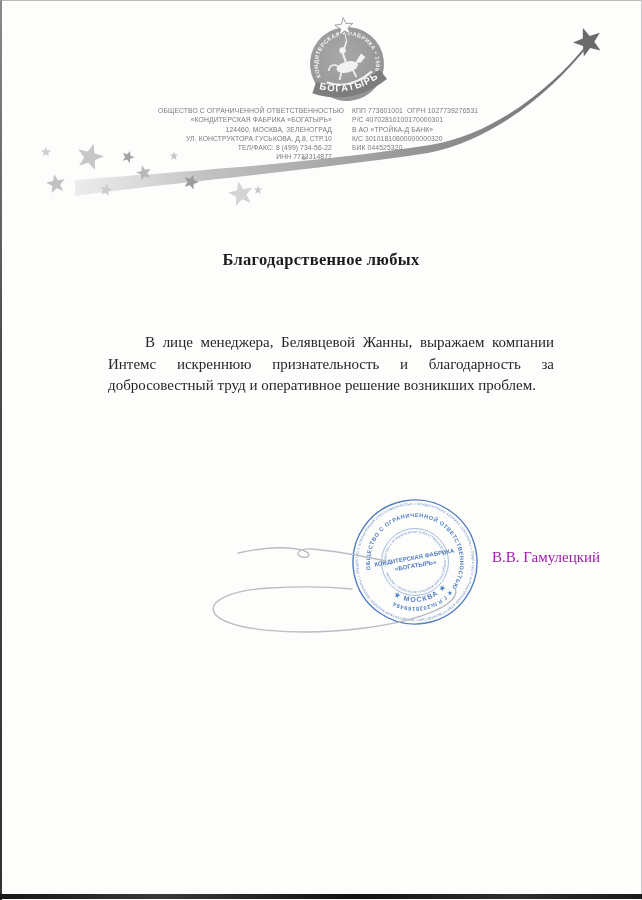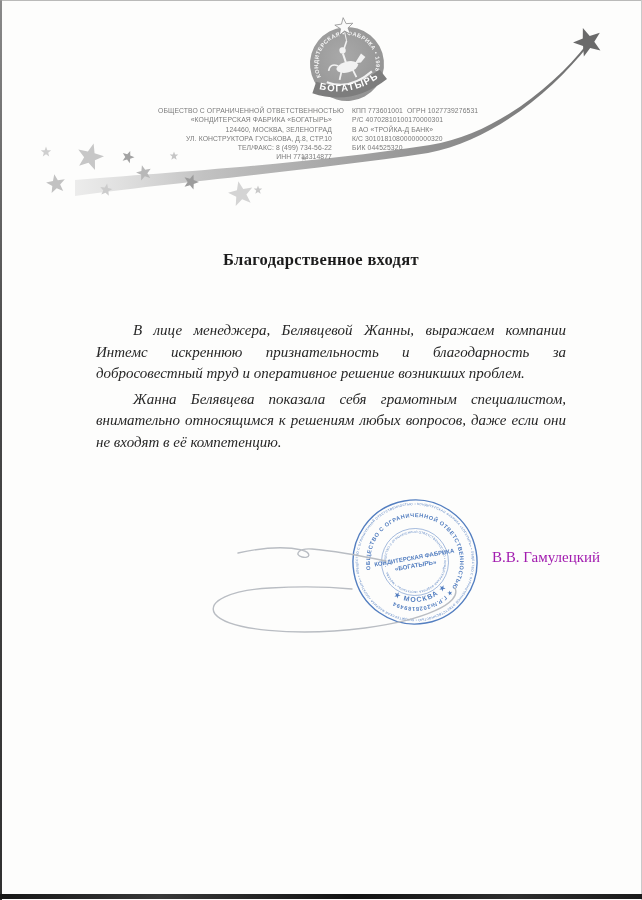--- a/index.html
+++ b/index.html
@@ -29,21 +29,21 @@
   
   .title{
     position:absolute;top:250px;left:0;width:642px;text-align:center;
     font-weight:bold;font-size:16.5px;color:#1c1c1c;letter-spacing:.3px;
   }
   
   .body-text{
     position:absolute;left:92px;top:316px;width:478px;
     font-size:15px;line-height:21.6px;color:#262626;text-align:justify;
   }
-  .body-text p{margin:4px;text-indent:37px;font-style:italic;}
+  .body-text p{margin:16px;text-indent:37px;}
   .closing{margin-top:21px;text-indent:0;text-align:left;}
   
   .sig-role{position:absolute;left:92px;top:549px;font-size:15px;color:#262626;}
   .sig-name{position:absolute;right:42px;top:549px;font-size:15px;color:#a21caf;}
   svg text{font-family:"Liberation Sans", sans-serif;}
 </style>
 </head>
 <body>
 
 <div id="page">
@@ -120,25 +120,24 @@
     <span class="lh-line">ИНН 7713314877</span>
   </div>
   <div class="lh-col lh-right">
     <span class="lh-line">КПП 773601001  ОГРН 1027739276531</span>
     <span class="lh-line">Р/С 40702810100170000301</span>
     <span class="lh-line">В АО «ТРОЙКА-Д БАНК»</span>
     <span class="lh-line">К/С 30101810800000000320</span>
     <span class="lh-line">БИК 044525320</span>
   </div>
 
-  <div class="title">Благодарственное входят</div>
+  <div class="title">Благодарственное любых</div>
 
   <div class="body-text">
     <p>В лице менеджера, Белявцевой Жанны, выражаем компании Интемс искреннюю признательность и благодарность за добросовестный труд и оперативное решение возникших проблем.</p>
-    <p>Жанна Белявцева показала себя грамотным специалистом, внимательно относящимся к решениям любых вопросов, даже если они не входят в её компетенцию.</p>
   </div>
 
   <div class="sig-name">В.В. Гамулецкий</div>
 
   <svg class="layer" style="left:340px;top:487px" width="150" height="150" viewBox="0 0 150 150">
     <defs>
       <path id="stampDense" d="M 18 75 A 57 57 0 1 1 132 75 A 57 57 0 1 1 18 75" fill="none"></path>
       <path id="stampMain" d="M 30 75 A 45 45 0 1 1 120 75 A 45 45 0 1 1 30 75" fill="none"></path>
       <path id="stampBottom" d="M 49.3 105.6 A 40 40 0 0 0 100.7 105.6" fill="none"></path>
       <path id="stampInner" d="M 46 75 A 29 29 0 1 1 104 75 A 29 29 0 1 1 46 75" fill="none"></path>

